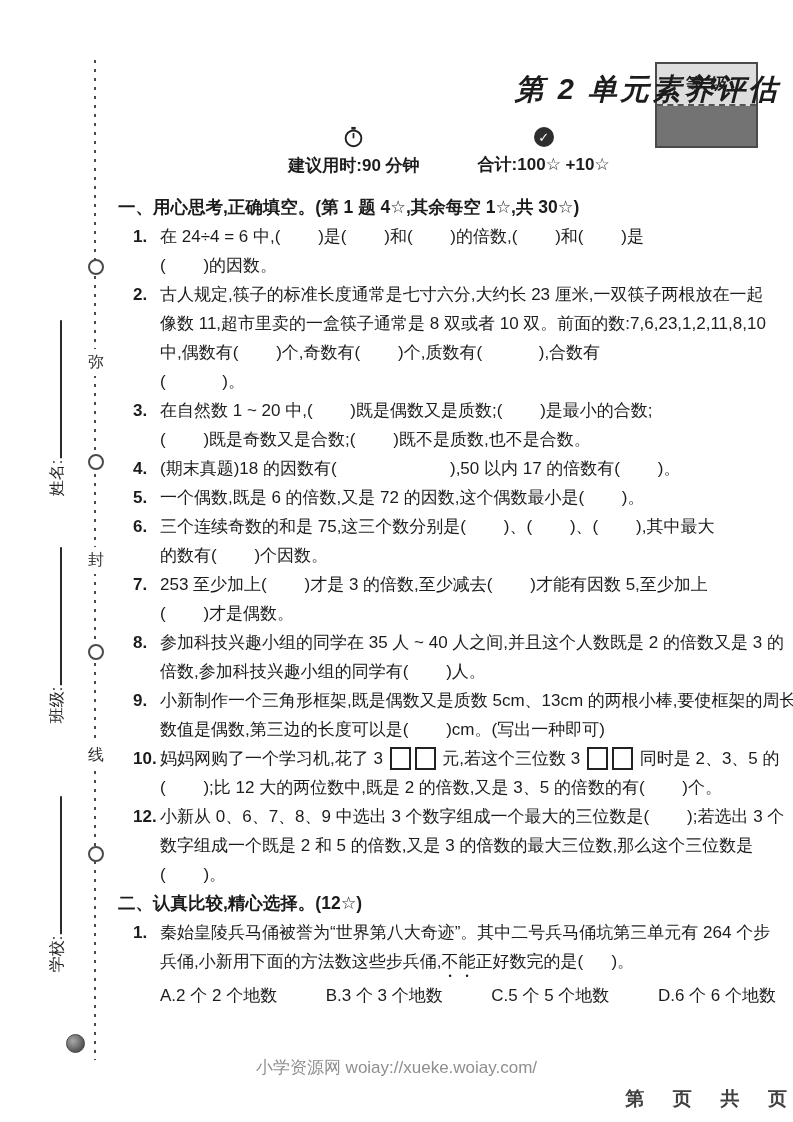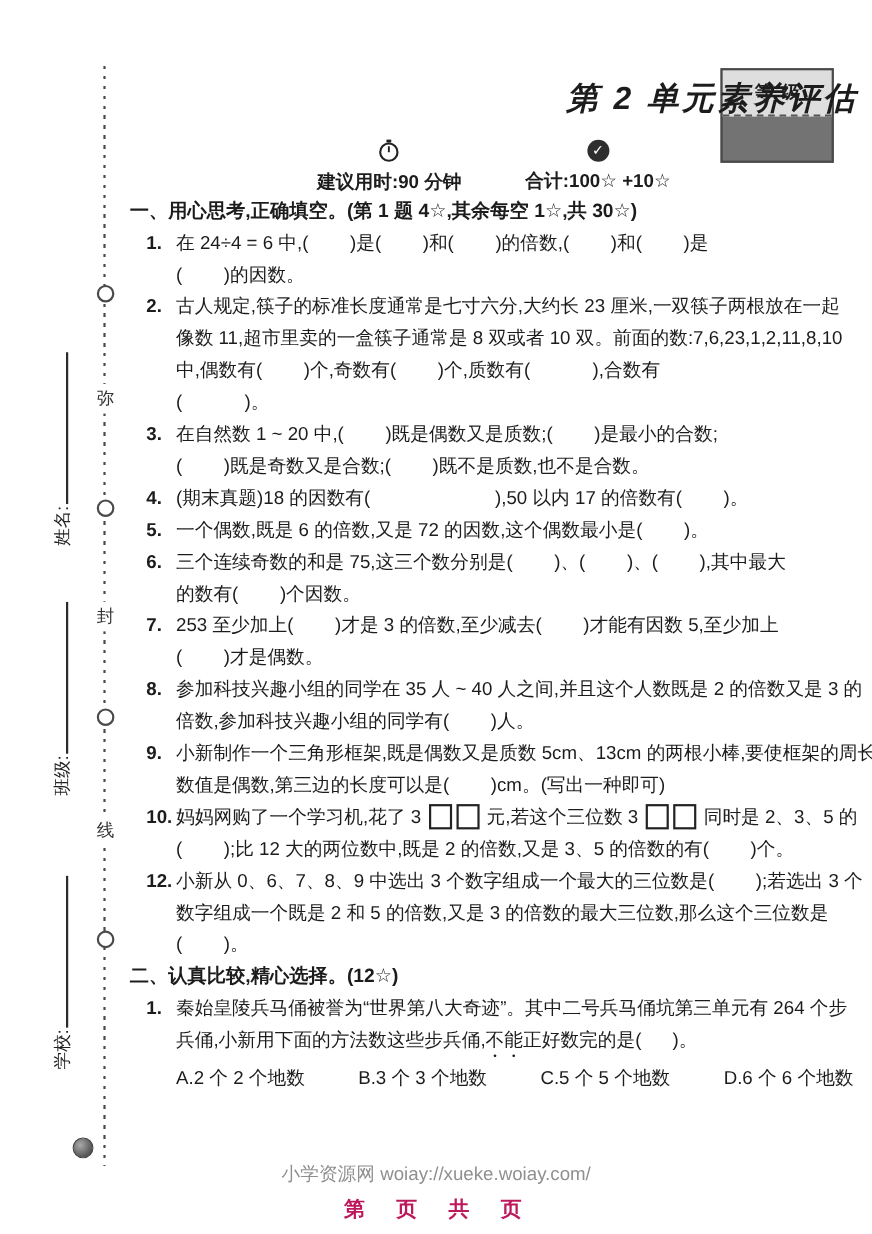--- a/index.html
+++ b/index.html
@@ -55,21 +55,21 @@
   .grade-box{
     position:absolute; left:655px; top:62px; width:103px; height:86px;
     border:2px solid #4a4a4a; background:#737373; box-sizing:border-box;
   }
   .grade-top{
     height:40px; background:#dedede; border-bottom:2px dashed #555;
     display:flex; align-items:center; justify-content:center;
     font-weight:700; font-size:16px; white-space:pre;
   }
   
-  .sec-h{font-weight:700; font-size:17.5px; line-height:29px; white-space:pre;}
+  .sec-h{font-weight:700; font-size:17.5px; line-height:29px; margin-top:16px; white-space:pre;}
   .line{font-size:17px; line-height:29px; white-space:pre; padding-left:15px;}
   .line.cont{padding-left:42px;}
   .qnum{font-weight:700; display:inline-block; min-width:27px;}
   .sq{
     display:inline-block; width:21px; height:23px;
     border:2px solid #222; vertical-align:-6px; margin:0 2px;
     box-sizing:border-box; background:#fff;
   }
   .emph{
     -webkit-text-emphasis:filled dot #1c1c1c;
@@ -82,21 +82,21 @@
     padding-left:42px; padding-right:4px;
     font-size:17px; line-height:29px; white-space:pre;
   }
   
   .footer-site{
     position:absolute; left:0; top:1056px; width:100%;
     text-align:center; font-size:17px; color:#8f8f8f;
   }
   .footer-page{
     position:absolute; left:0; top:1086px; width:100%;
-    text-align:center; font-size:19px; color:#be185d;
+    text-align:right; font-size:19px; color:#404040;
     font-weight:700; letter-spacing:6px; white-space:pre;
   }
 </style>
 </head>
 <body>
 
 <div class="page">
 
   <div class="seal-line"></div>
   <span class="seal-circle" style="top:259px"></span>

